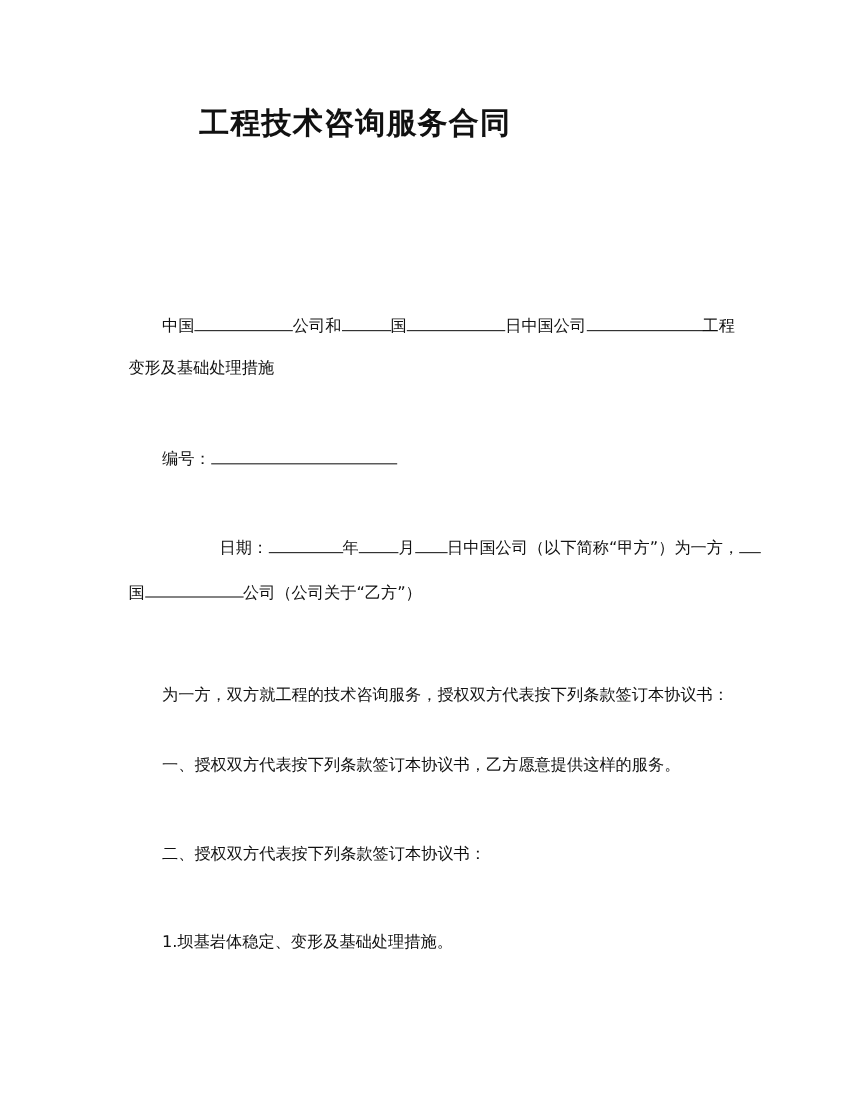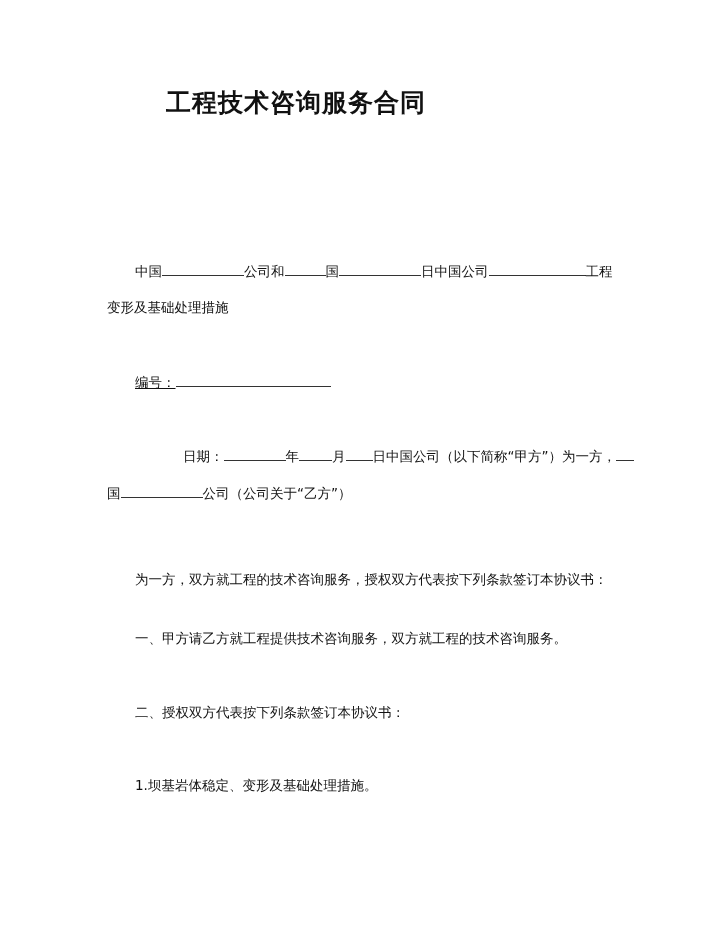--- a/index.html
+++ b/index.html
@@ -11,27 +11,27 @@
 </head>
 <body>
 
 <div class="title">工程技术咨询服务合同</div>
 
 <div class="line" style="left:135px;top:261px;">
   <span>中国</span><span class="blank" style="width:82px"></span><span>公司和</span><span class="blank" style="width:41px"></span><span>国</span><span class="blank" style="width:82px"></span><span>日中国公司</span><span class="blank" style="width:97px"></span><span>工程</span>
 </div>
 <div class="line" style="left:107px;top:298px;">变形及基础处理措施</div>
 
-<div class="line" style="left:135px;top:372px;text-decoration:underline;">
+<div class="line" style="left:135px;top:372px;">
   <span>编号：</span><span class="blank" style="width:155px"></span>
 </div>
 
 <div class="line" style="left:135px;top:446px;margin-left:48px;">
   <span>日期：</span><span class="blank" style="width:62px"></span><span>年</span><span class="blank" style="width:33px"></span><span>月</span><span class="blank" style="width:27px"></span><span>日中国公司（以下简称“甲方”）为一方，</span><span class="blank" style="width:18px"></span>
 </div>
 <div class="line" style="left:107px;top:483px;">
   <span>国</span><span class="blank" style="width:82px"></span><span>公司（公司关于“乙方”）</span>
 </div>
 
 <div class="line" style="left:135px;top:570px;text-align:right;">为一方，双方就工程的技术咨询服务，授权双方代表按下列条款签订本协议书：</div>
-<div class="line" style="left:135px;top:629px;">一、甲方请乙方就工程提供技术咨询服务，双方就工程的技术咨询服务。</div>
+<div class="line" style="left:135px;top:629px;">一、授权双方代表按下列条款签订本协议书，乙方愿意提供这样的服务。</div>
 <div class="line" style="left:135px;top:703px;">二、授权双方代表按下列条款签订本协议书：</div>
 <div class="line" style="left:135px;top:776px;text-align:right;">1.坝基岩体稳定、变形及基础处理措施。</div>
 
 </body></html>

